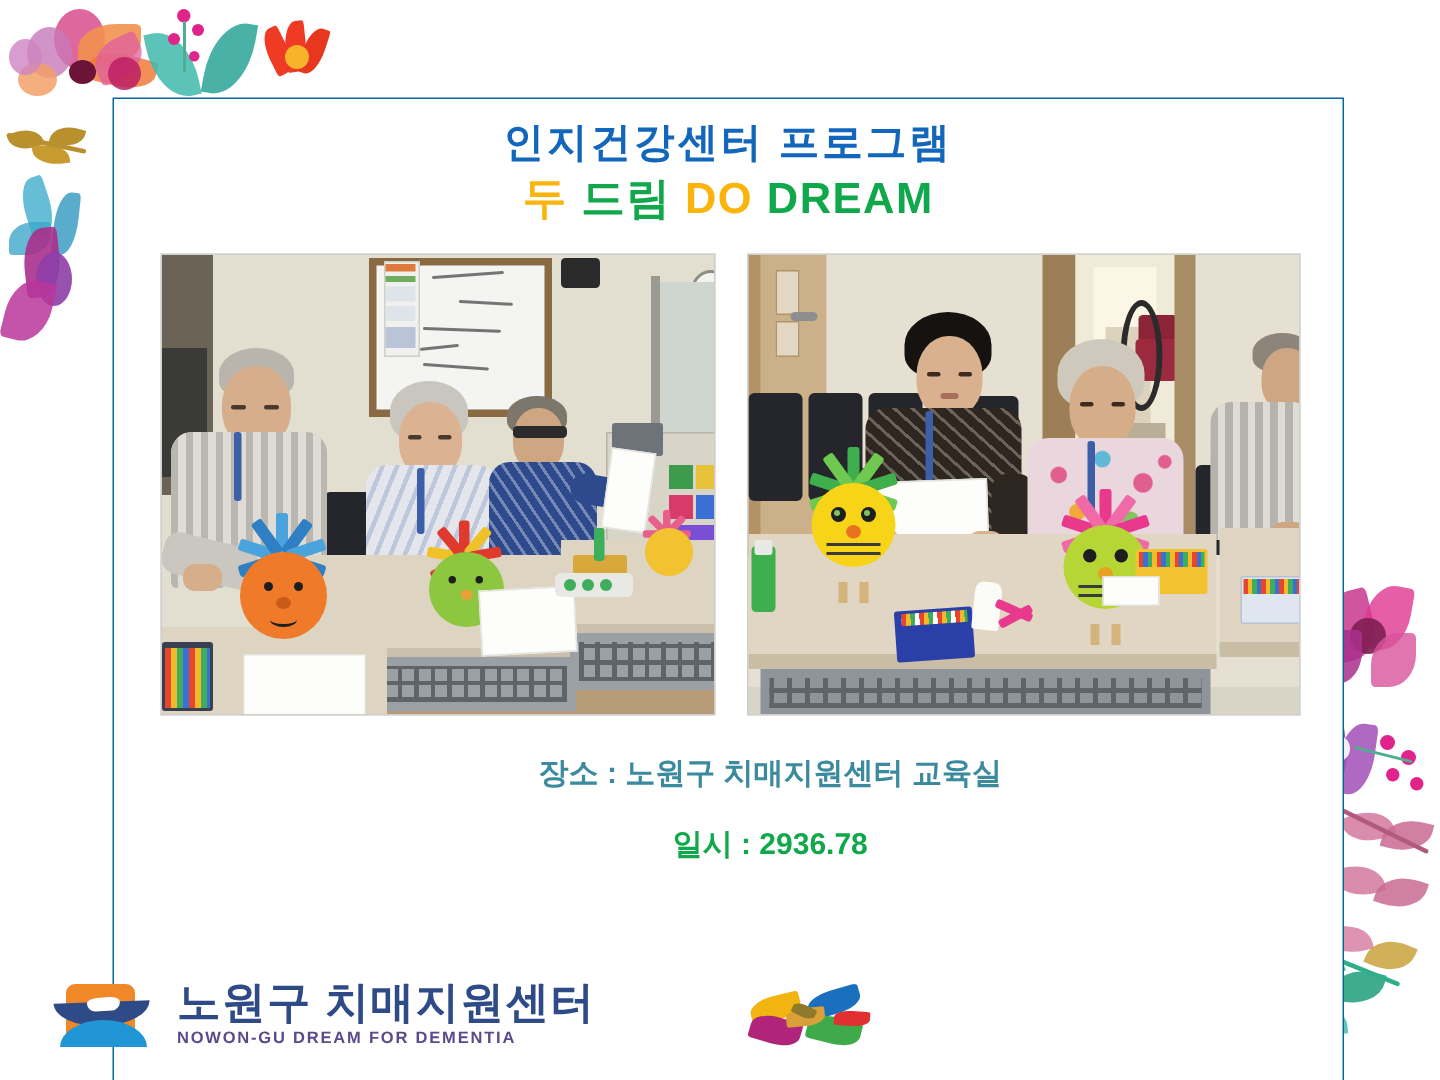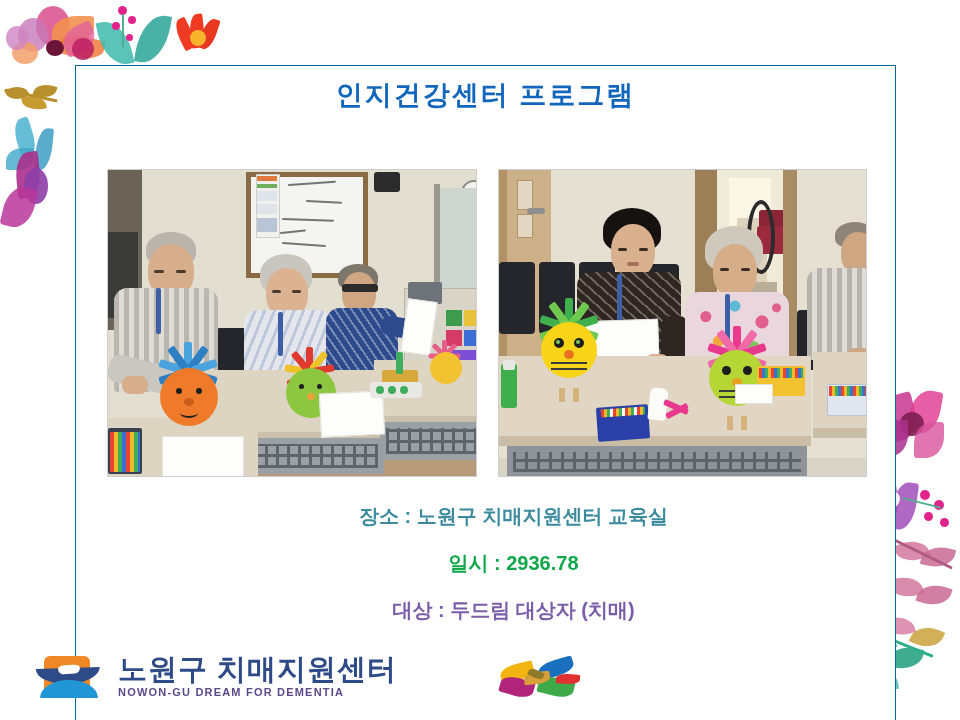--- a/index.html
+++ b/index.html
@@ -182,20 +182,26 @@
     <div class="leaf2" style="left:328px;top:32px;width:34px;height:24px;background:#25a17f;opacity:.88;transform:rotate(14deg);"></div>
     <div class="leaf" style="left:306px;top:54px;width:32px;height:22px;background:#3fb9ac;opacity:.82;transform:rotate(-4deg);"></div>
     <div class="stem" style="left:296px;top:26px;width:80px;height:3px;background:#2fae8b;transform:rotate(22deg);"></div>
     <div class="leaf2" style="left:352px;top:12px;width:30px;height:22px;background:#c79b30;opacity:.8;transform:rotate(24deg);"></div>
   </div>
 
   <div class="card">
 
     <div class="title-wrap">
       <div class="title-line1">인지건강센터 프로그램</div>
+      <div class="title-line2">
+        <span class="t-gold">두</span>
+        <span class="t-green">드림</span>
+        <span class="t-gold">DO</span>
+        <span class="t-green">DREAM</span>
+      </div>
     </div>
 
     <div class="photos">
 
       <div class="photo">
 
         <div class="ph wall" style="left:0;top:0;width:372px;height:250px;"></div>
         <div class="ph floor" style="left:0;top:250px;width:372px;height:58px;"></div>
         <div class="ph" style="left:0;top:0;width:34px;height:160px;background:#6b6356;"></div>
         <div class="ph" style="left:0;top:62px;width:30px;height:86px;background:#3a3a38;"></div>
@@ -444,21 +450,20 @@
         <div class="ph" style="left:260px;top:198px;width:44px;height:10px;background:repeating-linear-gradient(90deg,#e8452f 0 3px,#3b6fd6 3px 6px,#3fae5c 6px 9px,#f2b92a 9px 12px);"></div>
         <div class="ph paper" style="left:236px;top:214px;width:36px;height:18px;"></div>
         <div class="ph" style="left:328px;top:214px;width:42px;height:30px;background:#dfe6f0;border:1px solid #b9c2d2;border-radius:2px;"></div>
         <div class="ph" style="left:330px;top:216px;width:38px;height:10px;background:repeating-linear-gradient(90deg,#e8452f 0 3px,#f2b92a 3px 6px,#3fae5c 6px 9px,#3b6fd6 9px 12px);"></div>
       </div>
     </div>
 
     <div class="info">
       <div class="info-line l-place">장소 : 노원구 치매지원센터 교육실</div>
       <div class="info-line l-date">일시 : 2936.78</div>
-      <div class="info-line l-target">대상 : 두드림 대상자 (치매)</div>
     </div>
   </div>
 
   <div class="footer">
     <div class="logo-mark">
       <div class="logo-sq"></div>
       <div class="sw-dark"></div>
       <div class="sw-light"></div>
       <div class="sw-white"></div>
     </div>

